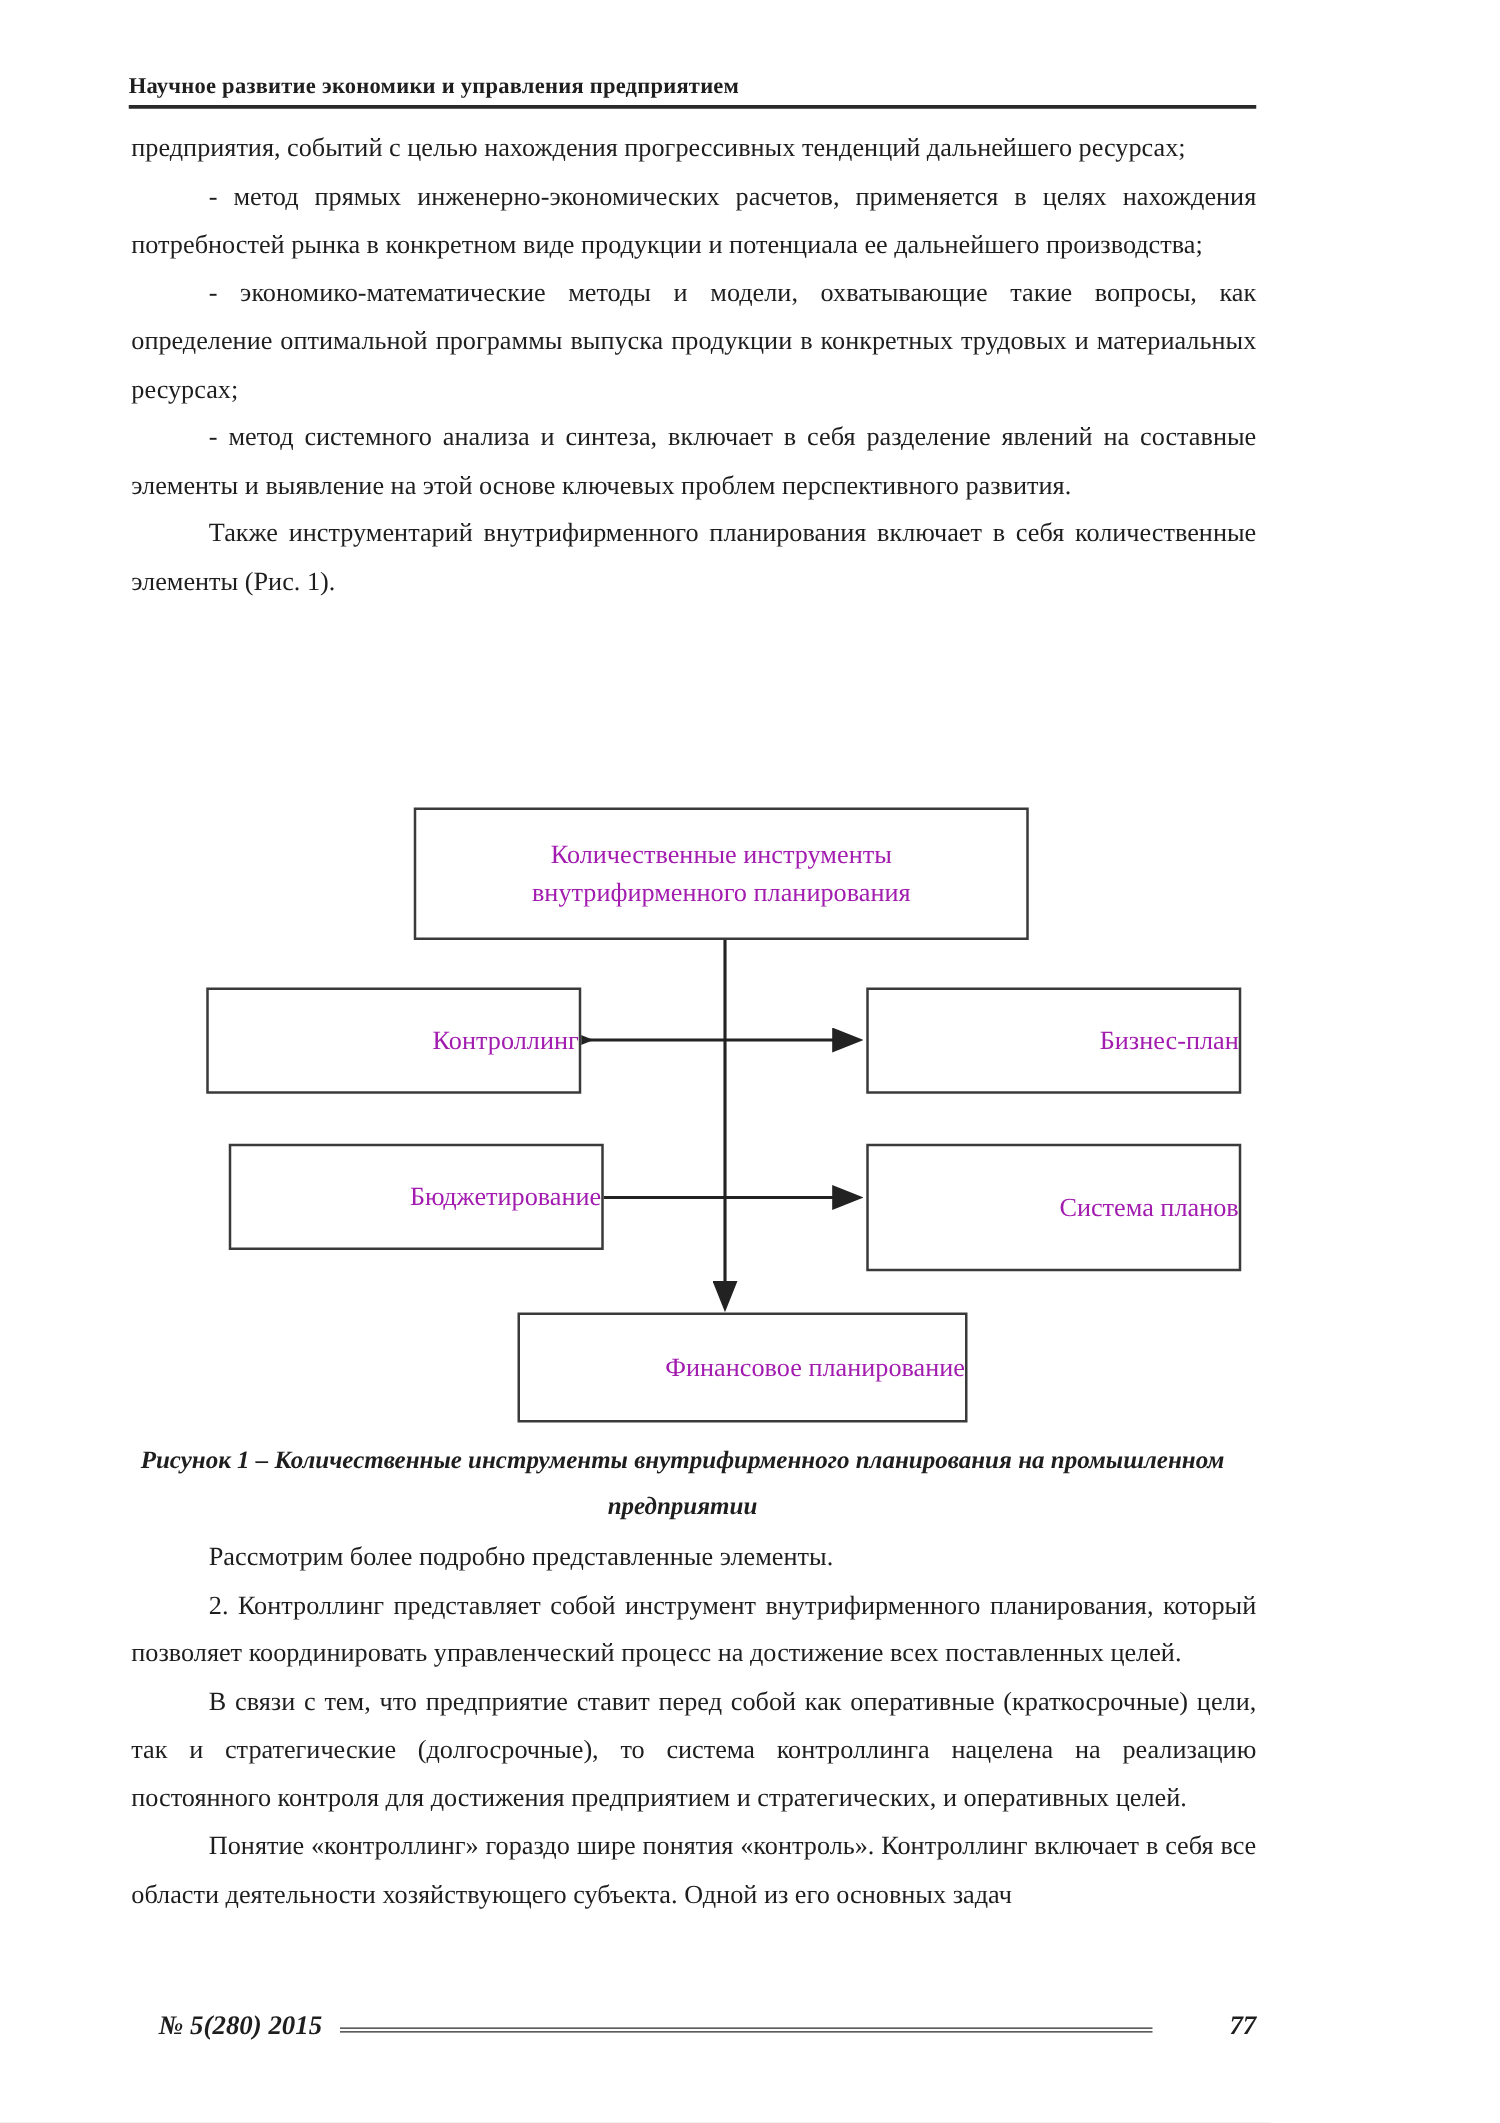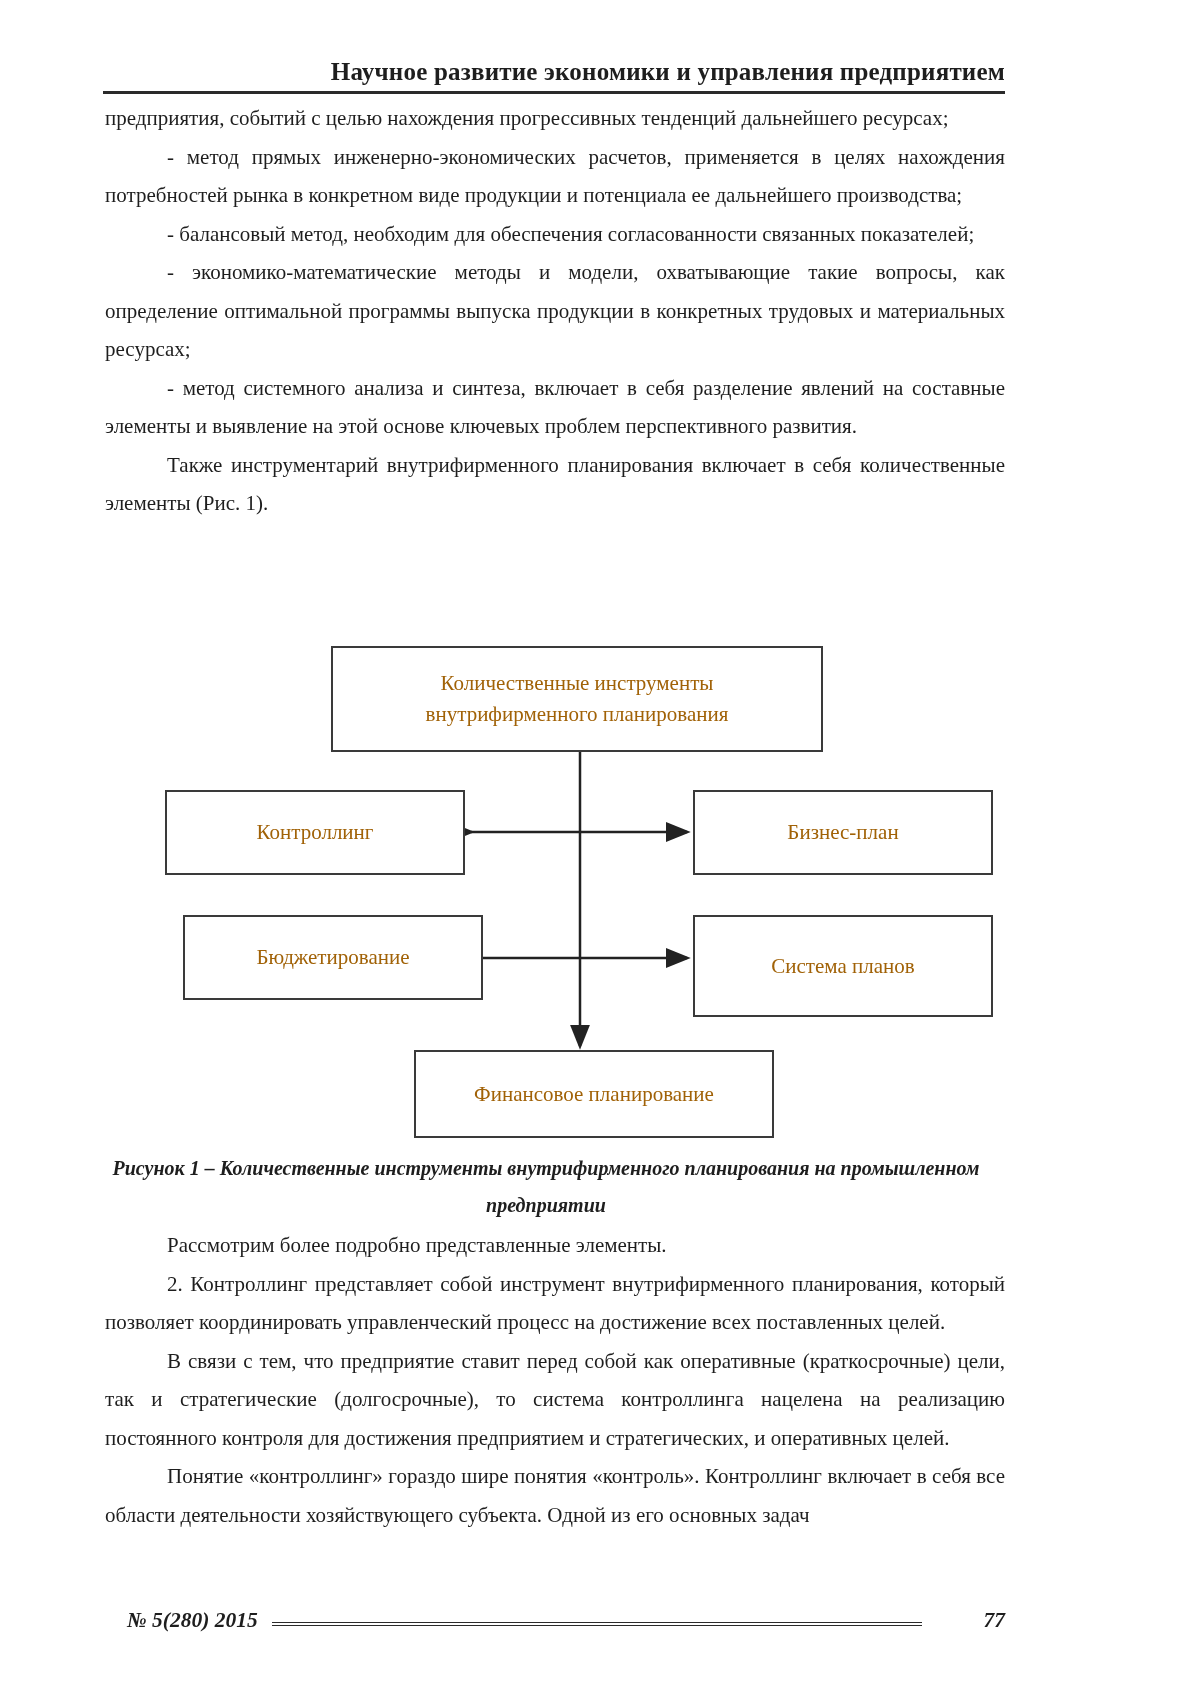--- a/index.html
+++ b/index.html
@@ -8,47 +8,47 @@
     width:1200px;height:1698px;
     background:#ffffff;
     margin:0 auto;
     font-family:"Liberation Serif","DejaVu Serif",serif;
     color:#1e1e1e;
     overflow:hidden;
   }
   
   .header{
     position:absolute;left:103px;top:58px;width:902px;
-    text-align:right;
+    text-align:left;
     font-weight:bold;
-    font-size:25px;
+    font-size:18px;
     padding-bottom:5px;
     border-bottom:3px solid #2a2a2a;
     letter-spacing:.2px;
   }
   
   .bodytext{
     position:absolute;left:105px;width:900px;
     font-size:21px;line-height:38.5px;
     text-align:justify;
   }
   .bodytext p{margin:0;text-indent:62px;}
   .bodytext p.noindent{text-indent:0;}
   #body1{top:99px;}
   #body2{top:1226px;}
   
   .dbox{
     position:absolute;
     box-sizing:border-box;
     border:2px solid #3a3a3a;
     background:#ffffff;
-    display:flex;align-items:center;justify-content:center;
+    display:flex;align-items:center;justify-content:flex-end;
     text-align:center;
     font-size:21px;line-height:31px;
-    color:#a16207;
+    color:#a21caf;
     z-index:2;
   }
   #box-root{left:331px;top:646px;width:492px;height:106px;padding:0 55px;}
   #box-controlling{left:165px;top:790px;width:300px;height:85px;}
   #box-business-plan{left:693px;top:790px;width:300px;height:85px;}
   #box-budgeting{left:165px;top:915px;width:300px;height:85px;margin-left:18px;}
   #box-plan-system{left:693px;top:915px;width:300px;height:102px;font-family:Liberation Serif, serif;}
   #box-financial{left:414px;top:1050px;width:360px;height:88px;border-width:2.5px;}
   #diagram-lines{position:absolute;left:0;top:0;z-index:1;}
   
@@ -79,21 +79,20 @@
 
 <div class="page">
 
   <div class="header">
     <span>Научное развитие экономики и управления предприятием</span>
   </div>
 
   <div class="bodytext" id="body1">
     <p class="noindent">предприятия, событий с целью нахождения прогрессивных тенденций дальнейшего ресурсах;</p>
     <p>- метод прямых инженерно-экономических расчетов, применяется в целях нахождения потребностей рынка в конкретном виде продукции и потенциала ее дальнейшего производства;</p>
-    <p>- балансовый метод, необходим для обеспечения согласованности связанных показателей;</p>
     <p>- экономико-математические методы и модели, охватывающие такие вопросы, как определение оптимальной программы выпуска продукции в конкретных трудовых и материальных ресурсах;</p>
     <p>- метод системного анализа и синтеза, включает в себя разделение явлений на составные элементы и выявление на этой основе ключевых проблем перспективного развития.</p>
     <p>Также инструментарий внутрифирменного планирования включает в себя количественные элементы (Рис. 1).</p>
   </div>
 
   <svg id="diagram-lines" width="1200" height="1698" viewBox="0 0 1200 1698">
     <defs>
       <marker id="arr" markerWidth="10" markerHeight="8" refX="8.5" refY="4" orient="auto">
         <polygon points="0,0 10,4 0,8" fill="#222222"></polygon>
       </marker>

